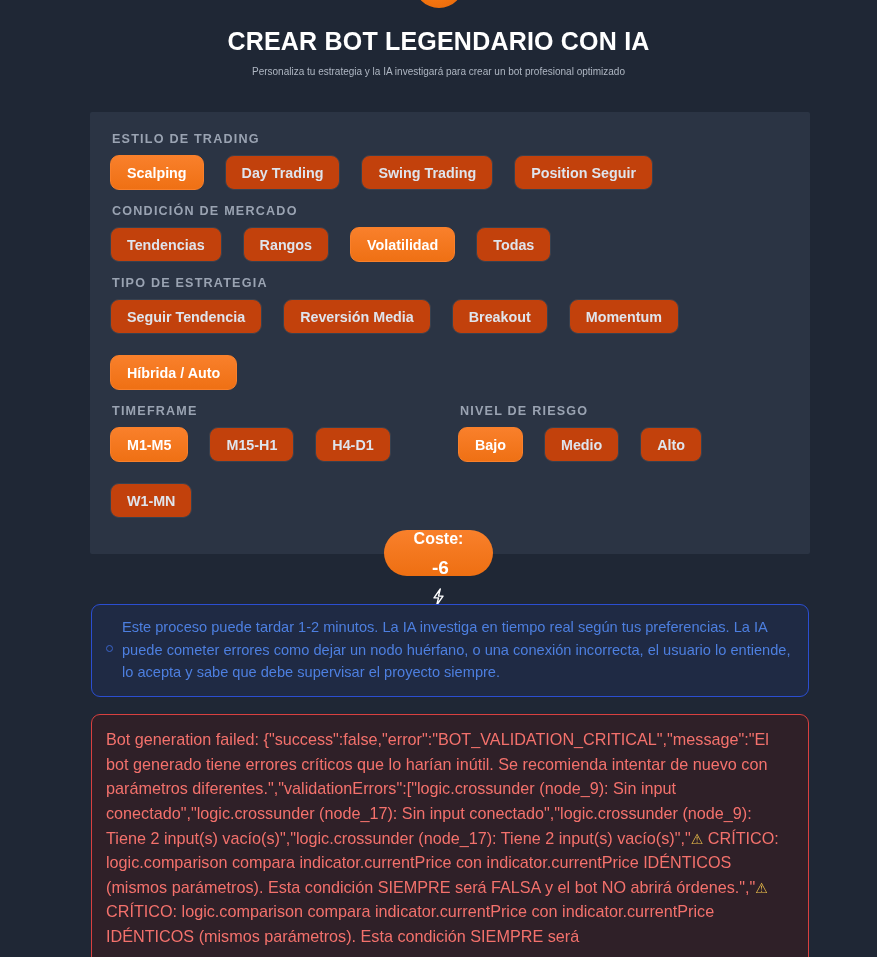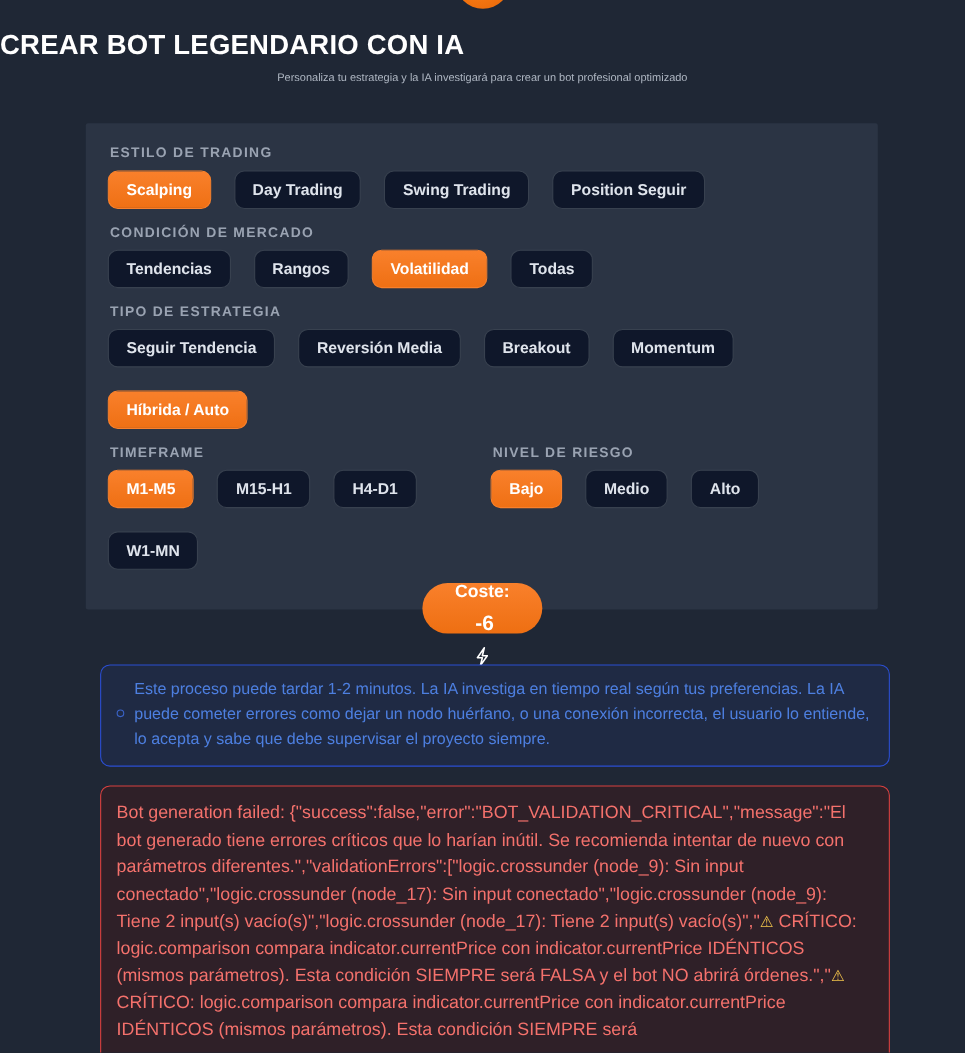--- a/index.html
+++ b/index.html
@@ -21,37 +21,38 @@
   .logo-orb {
     position: absolute;
     left: 414px; top: -42px;
     width: 50px; height: 50px;
     border-radius: 50%;
     background: radial-gradient(circle at 40% 35%, #fb8c36 0%, #f2730f 60%, #e3650a 100%);
   }
   .title {
     margin: 0;
     padding-top: 27px;
+    text-align: center;
     color: #ffffff;
     font-size: 25px;
     font-weight: bold;
     letter-spacing: .2px;
   }
   .subtitle {
     margin: 10px 0 0 0;
     text-align: center;
     color: #aeb6c2;
     font-size: 10px;
     font-weight: normal;
   }
 
   
   .panel {
     position: absolute;
-    left: 78px; top: 112px;
+    left: 90px; top: 112px;
     width: 720px;
     background: #2b3444;
     border-radius: 2px;
     padding: 20px 20px 22px 20px;
   }
   .group { margin-bottom: 14px; }
   .group:last-child { margin-bottom: 0; }
   .group-label {
     color: #9aa3b2;
     font-size: 12.6px;
@@ -61,21 +62,21 @@
     margin: 0 0 9px 2px;
   }
   .chips { display: flex; flex-wrap: wrap; gap: 21px; }
   .chip {
     display: inline-flex;
     align-items: center;
     justify-content: center;
     height: 35px;
     padding: 0 16px;
     border-radius: 9px;
-    background: #0f172a;
+    background: #c2410c;
     border: 1px solid #38414f;
     color: #dfe4ec;
     font-size: 14.3px;
     font-weight: bold;
     cursor: pointer;
     white-space: nowrap;
     user-select: none;
   }
   .chip.active {
     background: linear-gradient(180deg, #f9802b 0%, #ef7014 100%);

